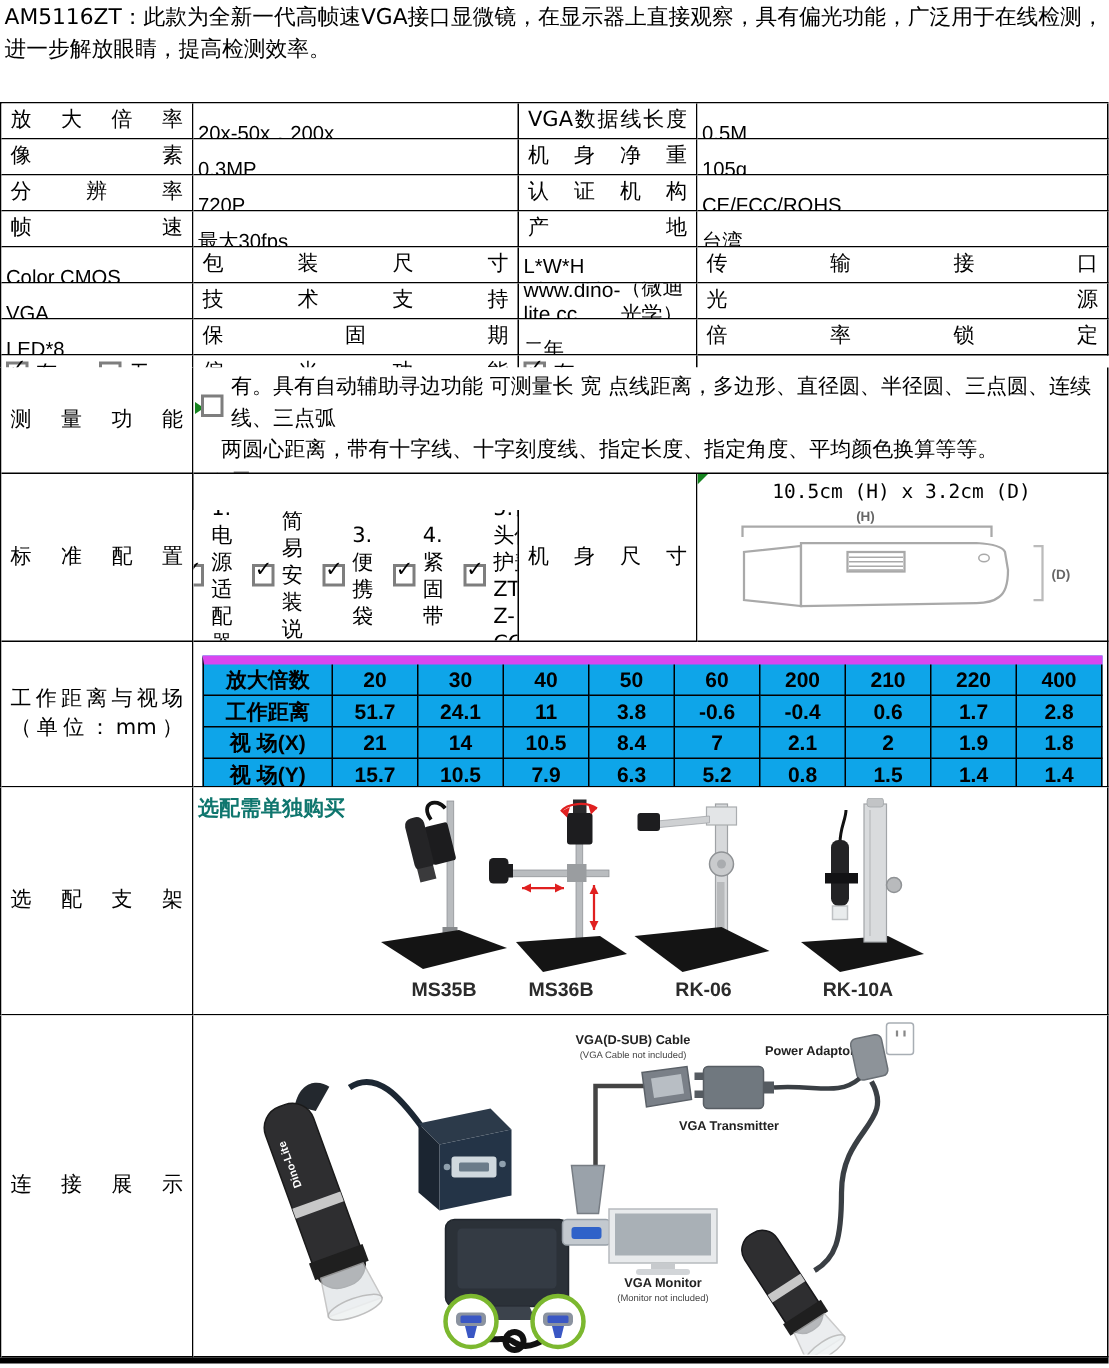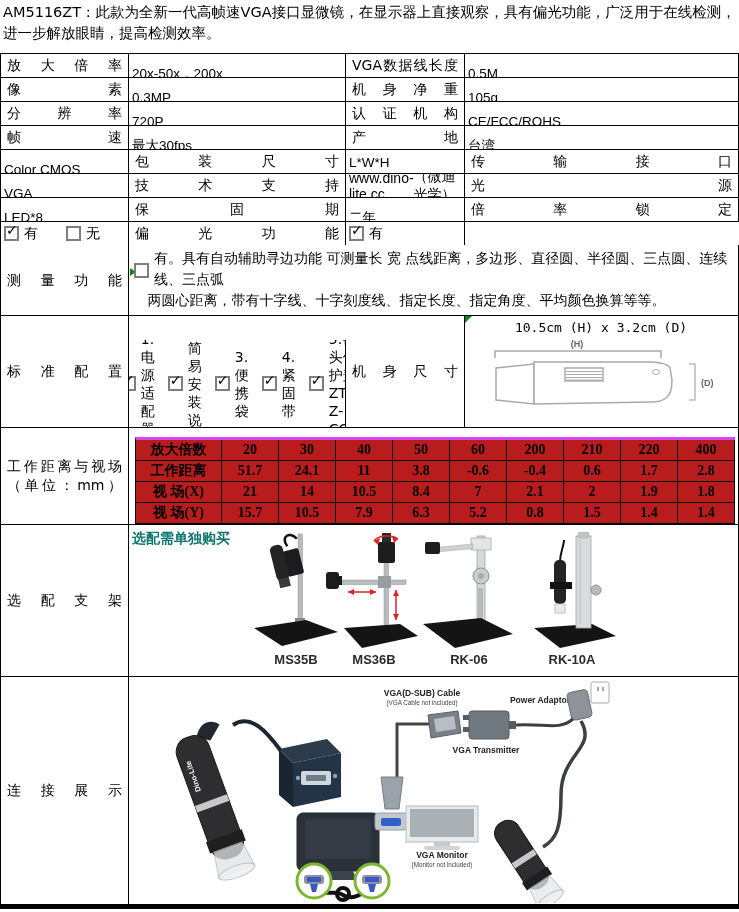--- a/index.html
+++ b/index.html
@@ -1,20 +1,20 @@
 <!DOCTYPE html>
 <html><head>
 <meta charset="utf-8">
 <style>
   html,body{margin:0;padding:0;background:#fff;}
   body{width:739px;height:912px;position:relative;overflow:hidden;
        font-family:"DejaVu Sans","Liberation Sans",sans-serif;color:#000;}
   #title{position:absolute;left:3px;top:2px;width:733px;font-size:14.5px;line-height:21px;}
   .grid{position:absolute;left:0;display:grid;box-sizing:border-box;border-left:1px solid #000;background:#fff;}
-  #spec-grid{top:53px;height:192px;width:739px;grid-template-columns:128px 217px 119px 274px;grid-auto-rows:24px;border-top:1px solid #000;}
+  #spec-grid{top:68px;height:192px;width:739px;grid-template-columns:128px 217px 119px 274px;grid-auto-rows:24px;border-top:1px solid #000;}
   #row-measure{top:245px;height:71px;width:739px;grid-template-columns:128px 610px;}
   #row-config{top:316px;height:112px;width:739px;grid-template-columns:128px 217px 119px 274px;}
   #row-wd{top:428px;height:97px;width:739px;grid-template-columns:128px 610px;}
   #row-stands{top:525px;height:152px;width:739px;grid-template-columns:128px 610px;}
   #row-conn{top:677px;height:228px;width:739px;grid-template-columns:128px 610px;}
   #bottom-bar{position:absolute;top:905px;left:0;width:739px;height:4px;background:#000;}
   .c{border-right:1px solid #000;border-bottom:1px solid #000;box-sizing:border-box;position:relative;background:#fff;overflow:hidden;}
   .vlab{display:flex;flex-direction:column;justify-content:center;}
   .jtext{width:100%;box-sizing:border-box;padding:0 6px;text-align:justify;text-align-last:justify;text-justify:inter-character;font-size:14px;line-height:19px;}
   .val{display:flex;align-items:center;padding-left:3px;font-size:14px;}
@@ -24,21 +24,21 @@
   .cb.checked::after{content:"\2713";position:absolute;left:0;top:-5px;font-size:14px;line-height:14px;font-weight:bold;color:#000;}
   .gap1{margin-left:28px;} .gap2{margin-left:95px;}
   .mwrap{padding:3px 4px 2px 5px;font-size:14px;line-height:21px;display:flex;flex-direction:column;justify-content:space-around;height:100%;box-sizing:border-box;}
   .mline{display:flex;align-items:center;}
   .mline .cb{margin-top:3px;}
   .mline2{text-align:center;padding-right:55px;}
   .cfg{display:flex;flex-direction:row;justify-content:center;gap:13px;padding-left:4px;font-size:14px;margin-top:24px;}
   .cfg-item{display:flex;align-items:center;line-height:18px;}
   .tri-dr{position:absolute;width:0;height:0;border-top:4px solid transparent;border-bottom:4px solid transparent;border-left:6px solid #15831f;}
   .tri-tl{position:absolute;width:0;height:0;border-top:7px solid #15831f;border-right:7px solid transparent;}
-  .wdtable{position:absolute;left:6px;top:9px;border-top:3px solid #d946ef;border-left:1px solid #000;font-family:Liberation Serif, serif;font-weight:bold;font-size:14px;background:#b91c1c;}
+  .wdtable{position:absolute;left:6px;top:9px;border-top:6px solid #d946ef;border-left:1px solid #000;font-family:Liberation Sans, sans-serif;font-weight:bold;font-size:14px;background:#0ea5e9;}
   .wdrow{display:flex;height:21px;}
   .wdc{border-right:1px solid #000;border-bottom:1px solid #000;width:57px;text-align:center;line-height:20px;box-sizing:border-box;}
   .wdname{width:86px;}
   .note-red{position:absolute;top:5px;left:3px;color:#0f766e;font-weight:bold;font-size:14px;}
   .fig{position:absolute;top:7px;width:96px;text-align:center;}
   .fig .cap{font-family:"Liberation Sans",sans-serif;font-weight:bold;font-size:13px;color:#2b2b2b;margin-top:2px;}
   svg{display:block;}
   .svglabel{font-family:"Liberation Sans",sans-serif;font-weight:bold;}
 </style>
 </head>

